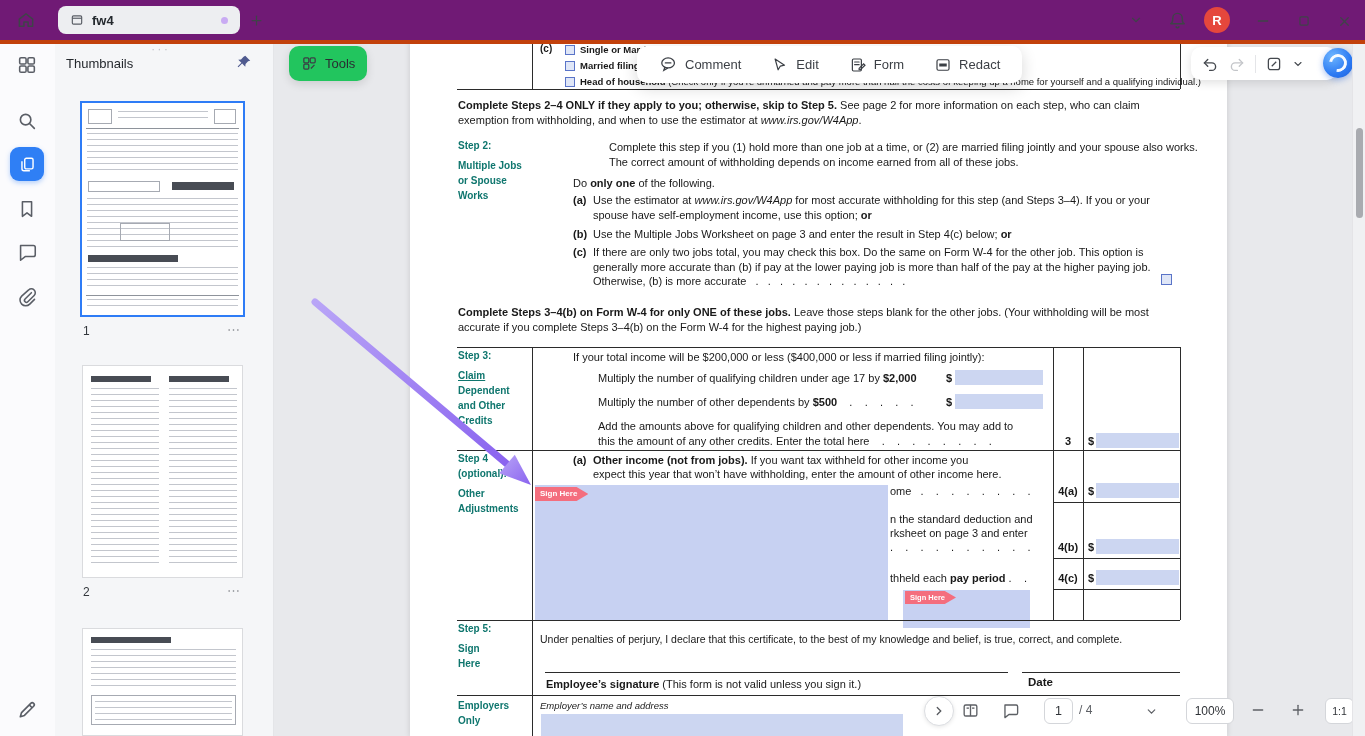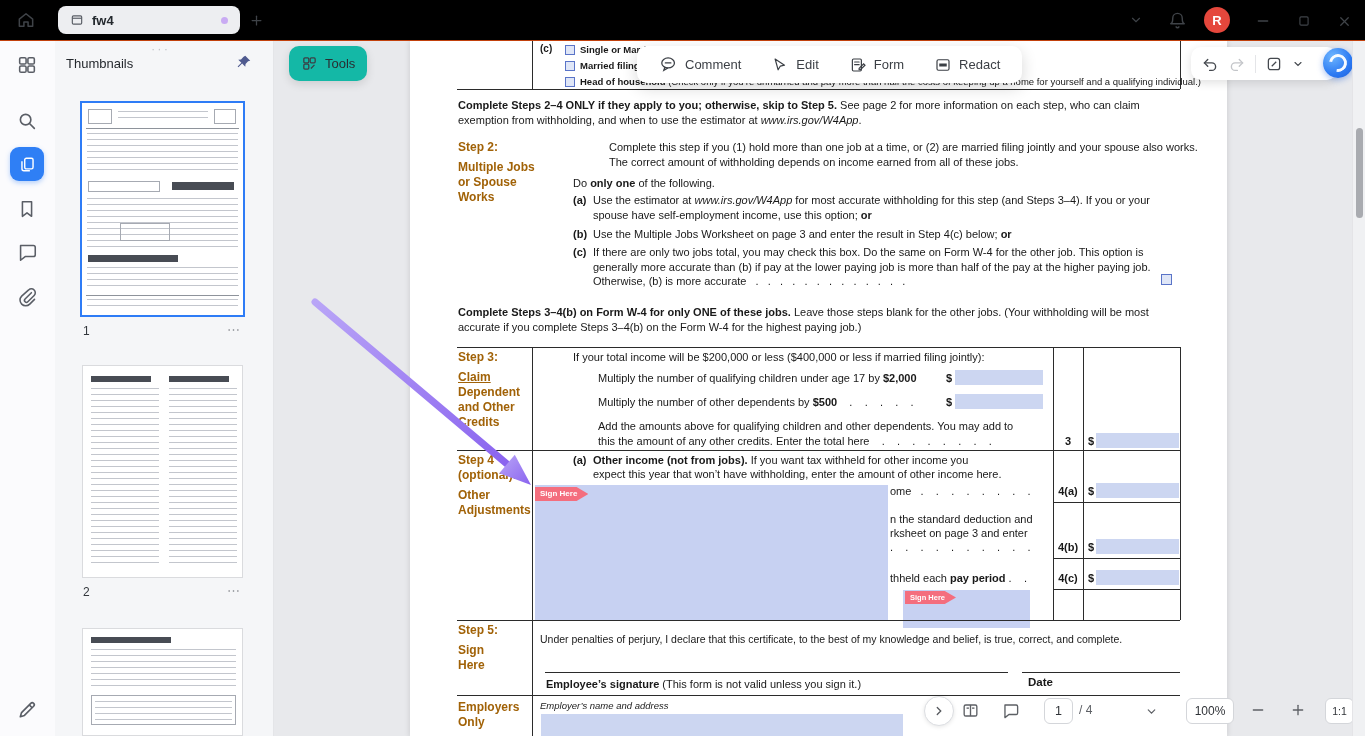--- a/index.html
+++ b/index.html
@@ -1,21 +1,21 @@
 <!DOCTYPE html>
 <html><head>
 <meta charset="utf-8">
 <style>
   html,body{margin:0;padding:0;}
   body{width:1365px;height:736px;position:relative;overflow:hidden;background:#e8e9ec;
        font-family:"Liberation Sans",sans-serif;color:#1f1f1f;}
   .abs{position:absolute;}
   svg.ic{display:block;}
   
-  .titlebar{position:absolute;left:0;top:0;width:1365px;height:40px;background:#000000;border-bottom:1px solid #c2410c;z-index:30;text-decoration:underline;}
+  .titlebar{position:absolute;left:0;top:0;width:1365px;height:40px;background:#701a75;border-bottom:4px solid #c2410c;z-index:30;text-decoration:underline;}
   .tb-btn{position:absolute;display:flex;align-items:center;justify-content:center;color:#3f4348;cursor:pointer;}
   .doc-tab{position:absolute;left:58px;top:6px;width:182px;height:28px;background:#edeef1;border-radius:8px;display:flex;align-items:center;padding:0 12px;box-sizing:border-box;gap:8px;}
   .doc-tab .lbl{font-size:13px;color:#24292e;flex:1;}
   .tab-dot{width:7px;height:7px;border-radius:50%;background:#c9abf3;}
   .avatar{position:absolute;left:1204px;top:7px;width:26px;height:26px;border-radius:50%;background:#e5473c;color:#fff;font-size:13px;font-weight:bold;display:flex;align-items:center;justify-content:center;}
   
   .rail{position:absolute;left:0;top:40px;width:55px;height:696px;background:#fbfbfd;border-right:1px solid #ededf0;z-index:20;}
   .rail-ic{position:absolute;left:16px;width:22px;height:22px;color:#5a5e66;cursor:pointer;}
   .rail-active{position:absolute;left:10px;width:34px;height:34px;background:#2f7ff5;border-radius:9px;display:flex;align-items:center;justify-content:center;color:#fff;cursor:pointer;box-shadow:0 2px 5px rgba(47,127,245,.35);}
   
@@ -33,34 +33,34 @@
   
   .docarea{position:absolute;left:273px;top:40px;width:1092px;height:696px;background:#e8e9ec;z-index:1;}
   .page{position:absolute;left:137px;top:0;width:817px;height:696px;background:#fff;box-shadow:0 1px 6px rgba(0,0,0,.14);z-index:1;}
   
   .t{position:absolute;white-space:nowrap;color:#191919;}
   .w{position:absolute;color:#191919;}
   .sz95{font-size:9.5px;}
   .sz10{font-size:10px;}
   .sz105{font-size:10.5px;}
   .sz11{font-size:11px;line-height:14.5px;}
-  .lbl{font-weight:700;font-size:12px;color:#a16207;}
+  .lbl{font-weight:700;font-size:10px;color:#0f766e;}
   .b{font-weight:700;}
   .it{font-style:italic;}
   .pre{white-space:pre;}
   .hl{position:absolute;height:1px;background:#2b2b2b;}
   .vl{position:absolute;width:1px;background:#2b2b2b;}
   .bluefield{position:absolute;background:#ccd6f1;cursor:text;}
   .cbx{position:absolute;width:10px;height:10px;background:#dfe6f7;border:1px solid #5a74c8;box-sizing:border-box;cursor:pointer;}
   .sigbox{position:absolute;background:rgba(191,203,240,.88);cursor:pointer;}
   .signtag{position:absolute;background:#f46e7e;color:#fff;font-size:8px;font-weight:700;height:14px;line-height:14px;padding:0 11px 0 5px;clip-path:polygon(0 0,78% 0,100% 50%,78% 100%,0 100%);}
   
   .float-tb{position:absolute;left:364px;top:6px;height:37px;background:#fff;border-radius:10px;box-shadow:0 5px 16px rgba(0,0,0,.16);display:flex;align-items:center;padding:0 10px;gap:6px;z-index:6;}
   .ft-item{display:flex;align-items:center;gap:7px;padding:0 12px;height:100%;cursor:pointer;color:#3b3f45;font-size:13px;}
-  .tools-btn{position:absolute;left:16px;top:6px;height:35px;background:#14b8a6;border-radius:10px;box-shadow:0 3px 10px rgba(0,0,0,.12);display:flex;align-items:center;padding:0 12px;gap:7px;font-size:13px;color:#2a2d32;cursor:pointer;z-index:6;}
+  .tools-btn{position:absolute;left:16px;top:6px;height:35px;background:#22c55e;border-radius:10px;box-shadow:0 3px 10px rgba(0,0,0,.12);display:flex;align-items:center;padding:0 12px;gap:7px;font-size:13px;color:#2a2d32;cursor:pointer;z-index:6;}
   
   .tr-pill{position:absolute;left:918px;top:7px;width:126px;height:33px;background:#fff;border-radius:10px;box-shadow:0 3px 10px rgba(0,0,0,.12);display:flex;align-items:center;padding:0 10px;gap:9px;z-index:6;}
   .tr-div{width:1px;height:18px;background:#e4e5e8;}
   .ai-btn{position:absolute;left:1050px;top:8px;width:30px;height:30px;border-radius:50%;cursor:pointer;z-index:6;
           background:radial-gradient(circle at 32% 28%,#6db5ff,#2a78f2 62%,#1e5fd9);box-shadow:0 2px 6px rgba(30,95,217,.4);}
   .ai-btn::after{content:"";position:absolute;inset:6px;border:3px solid rgba(255,255,255,.95);border-left-color:transparent;border-radius:50%;transform:rotate(-35deg);}
   
   .bb{position:absolute;z-index:8;color:#5d6065;}
   .bb-box{background:#fff;border:1px solid #d4d6da;border-radius:6px;display:flex;align-items:center;justify-content:center;color:#303338;cursor:pointer;}
   .circle-btn{width:28px;height:28px;border-radius:50%;background:#fff;border:1px solid #dcdee2;display:flex;align-items:center;justify-content:center;color:#55585d;cursor:pointer;box-shadow:0 1px 4px rgba(0,0,0,.1);}

